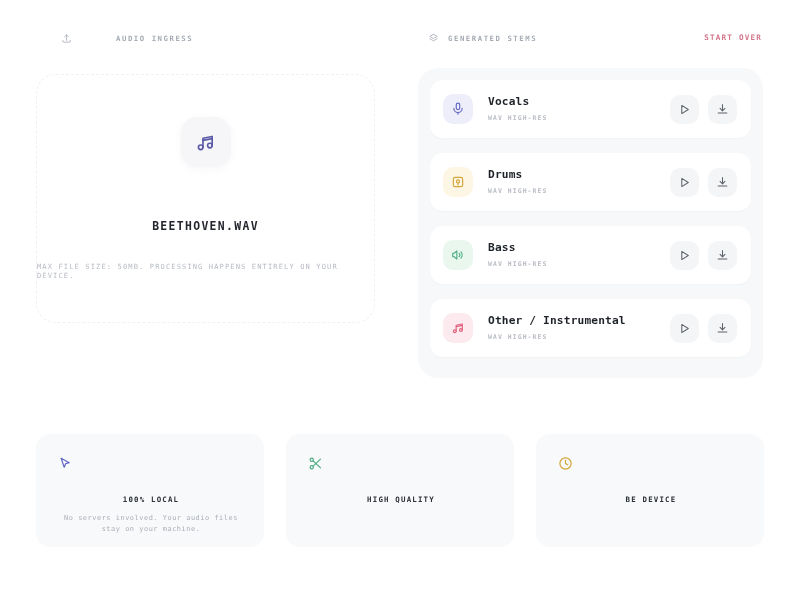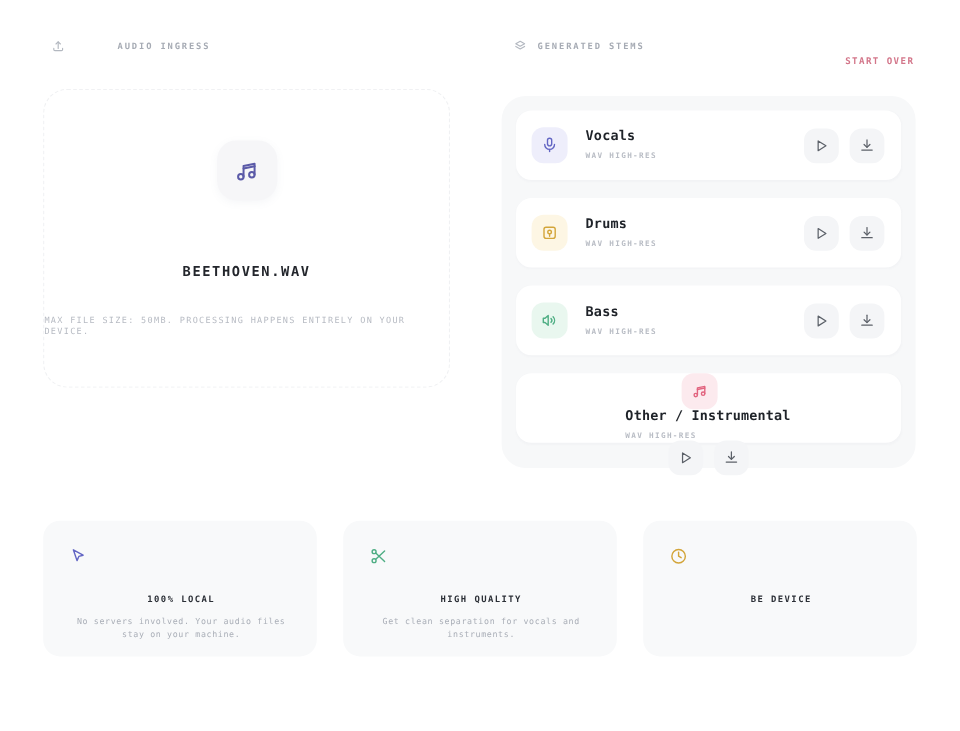--- a/index.html
+++ b/index.html
@@ -29,37 +29,37 @@
     right: 38px;
     height: 16px;
   }
   .sec-head {
     position: absolute;
     display: flex;
     align-items: center;
     gap: 9px;
     top: 0;
   }
-  .sec-head.left  { left: 5px; gap: 44px; }
+  .sec-head.left  { left: 23px; gap: 44px; }
   .sec-head.right { left: 390px; }
 
   .sec-label {
     font-size: 7.3px;
     letter-spacing: 1.55px;
     color: #a6abb4;
     font-weight: 700;
     white-space: nowrap;
   }
   .sec-icon { width: 11px; height: 11px; display: block; color: #b3b8c0; flex: 0 0 auto; }
   .sec-icon svg { display: block; width: 11px; height: 11px; }
 
   .start-over {
     position: absolute;
     right: 0;
-    top: 13px;
+    top: 0px;
     font-size: 7.6px;
     letter-spacing: 1.2px;
     font-weight: 700;
     color: #d3768a;
     cursor: pointer;
     background: none;
     border: none;
     font-family: inherit;
     white-space: nowrap;
     padding: 0;
@@ -109,42 +109,42 @@
     letter-spacing: 1.1px;
     color: #b7bbc3;
     text-align: left;
     font-weight: 400;
   }
 
   
   .stems-panel {
     position: absolute;
     left: 418px;
-    top: 80px;
+    top: 68px;
     width: 345px;
     height: 310px;
     background: #f7f8f9;
     border-radius: 20px;
     padding: 12px;
     display: flex;
     flex-direction: column;
     gap: 1px;
   }
 
   .stem-row {
     height: 58px;
     background: #ffffff;
     border-radius: 13px;
     display: flex;
     align-items: center;
     padding: 0 14px 0 13px;
     margin-bottom: 14px;
     box-shadow: 0 1px 2px rgba(120,125,150,0.035);
   }
-  .stem-row:last-child { margin-bottom: 0; flex-direction: column; }
+  .stem-row:last-child { margin-bottom: 0; }
 
   .stem-icon {
     width: 30px;
     height: 30px;
     border-radius: 10px;
     display: flex;
     align-items: center;
     justify-content: center;
     flex: 0 0 auto;
     margin-right: 15px;
@@ -418,21 +418,20 @@
     <div class="info-card">
       <div class="info-icon" style="color:#4fae84">
         <svg viewBox="0 0 24 24" fill="none" stroke="currentColor" stroke-width="1.9" stroke-linecap="round" stroke-linejoin="round">
           <circle cx="6" cy="6" r="2.6"></circle>
             <circle cx="6" cy="18" r="2.6"></circle>
           <path d="M8.2 7.8L20 19"></path>
             <path d="M8.2 16.2L20 5"></path>
         </svg>
       </div>
       <div class="info-title">HIGH QUALITY</div>
-      <div class="info-desc">Get clean separation for vocals and instruments.</div>
     </div>
 
     <div class="info-card">
       <div class="info-icon" style="color:#d3a53a">
         <svg viewBox="0 0 24 24" fill="none" stroke="currentColor" stroke-width="1.9" stroke-linecap="round" stroke-linejoin="round">
           <circle cx="12" cy="12" r="9"></circle>
             <path d="M12 6.8V12l3.4 2"></path>
         </svg>
       </div>
       <div class="info-title">BE DEVICE</div>

